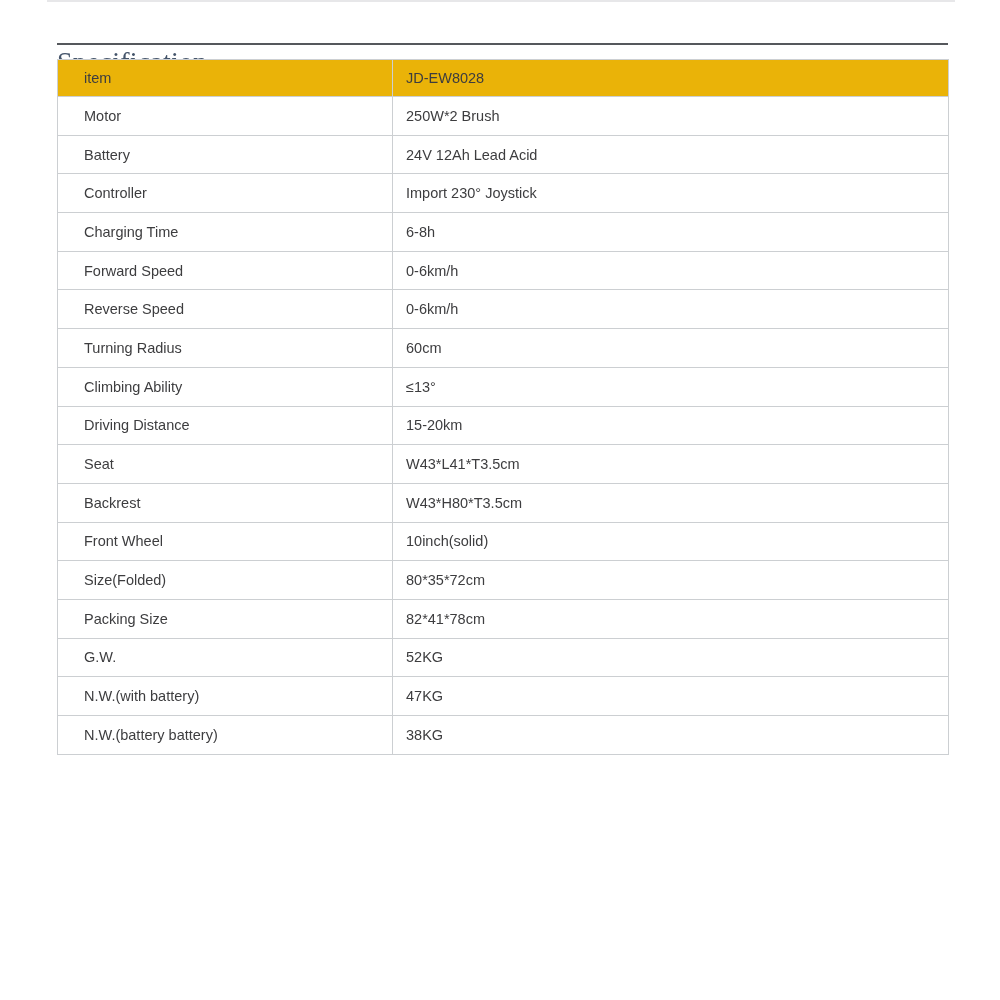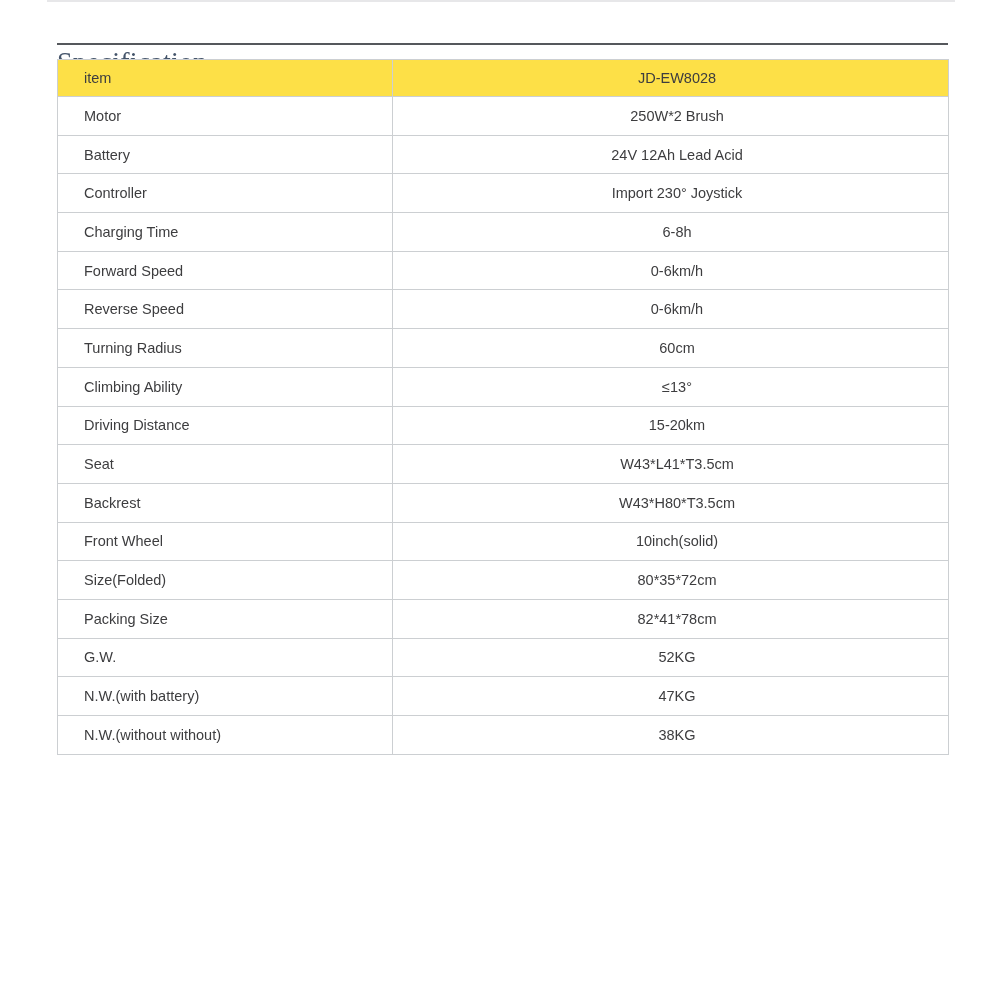--- a/index.html
+++ b/index.html
@@ -60,23 +60,23 @@
     font-weight: 400;
     text-align: left;
     vertical-align: middle;
     height: 38.7px;
     padding: 0;
     white-space: nowrap;
     overflow: hidden;
   }
   table.spec-table thead th { height: 37px; }
   table.spec-table .col-label { padding-left: 26px; }
-  table.spec-table .col-value { padding-left: 13px; text-align: center; }
+  table.spec-table .col-value { padding-left: 13px; }
   table.spec-table thead th {
-    background: #fde047;
+    background: #eab308;
   }
 </style>
 </head>
 <body>
 
 <div class="page">
 
   <div class="top-remnant-line"></div>
 
   <h2 class="section-title">Specification</h2>
@@ -153,19 +153,19 @@
   </tr>
         <tr>
     <td class="col-label">G.W.</td>
     <td class="col-value">52KG</td>
   </tr>
         <tr>
     <td class="col-label">N.W.(with battery)</td>
     <td class="col-value">47KG</td>
   </tr>
         <tr>
-    <td class="col-label">N.W.(without without)</td>
+    <td class="col-label">N.W.(battery battery)</td>
     <td class="col-value">38KG</td>
   </tr>
       </tbody>
   </table>
 
 </div>
 
 </body></html>

